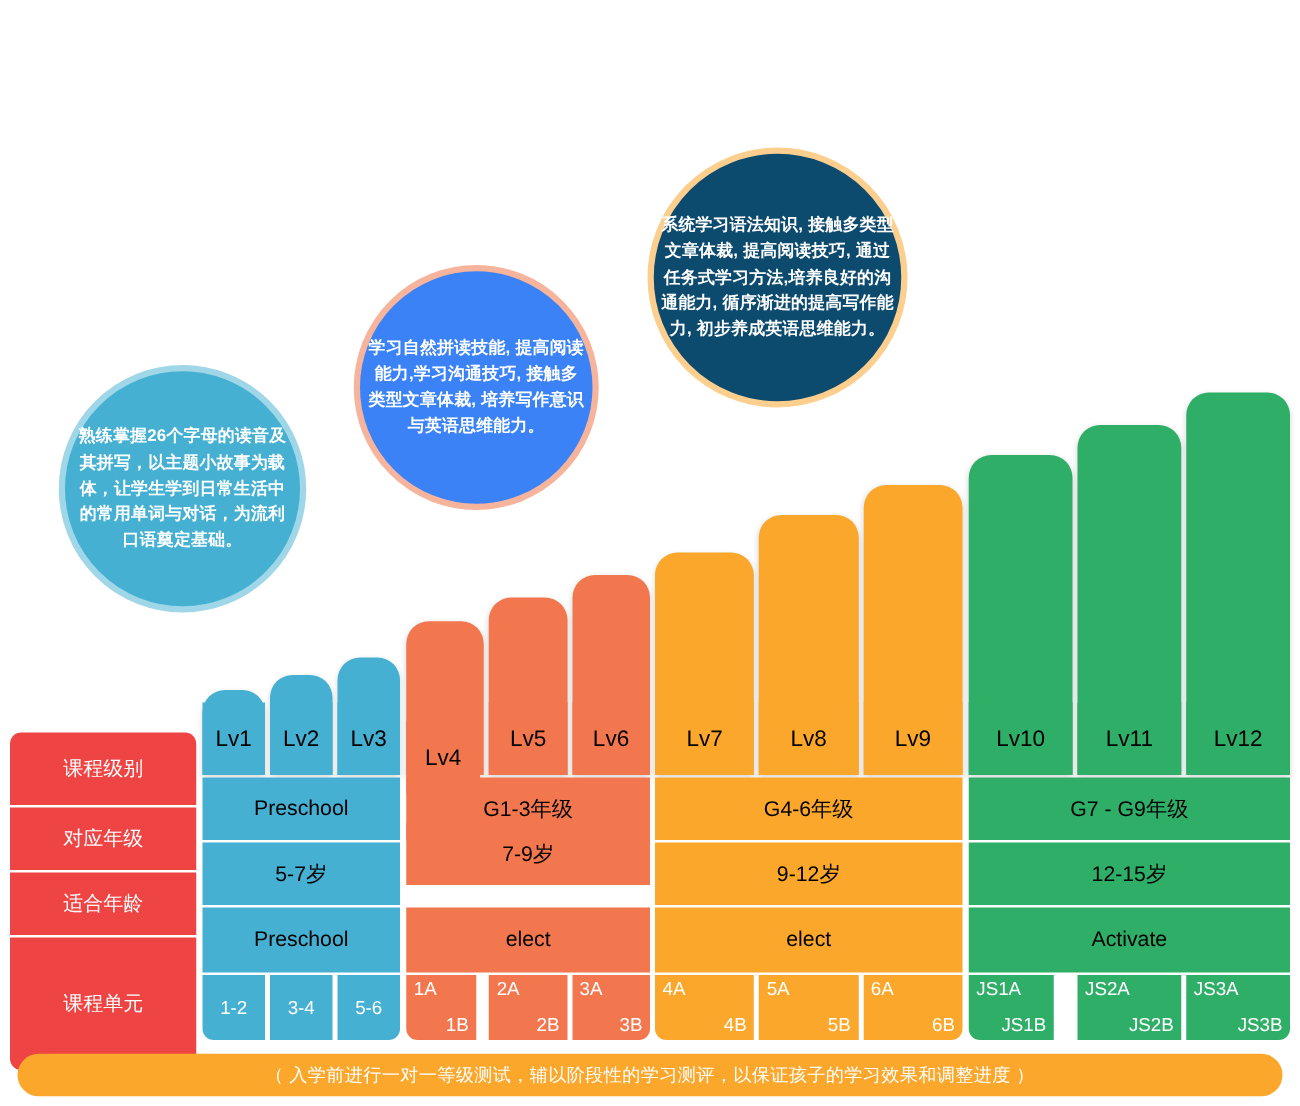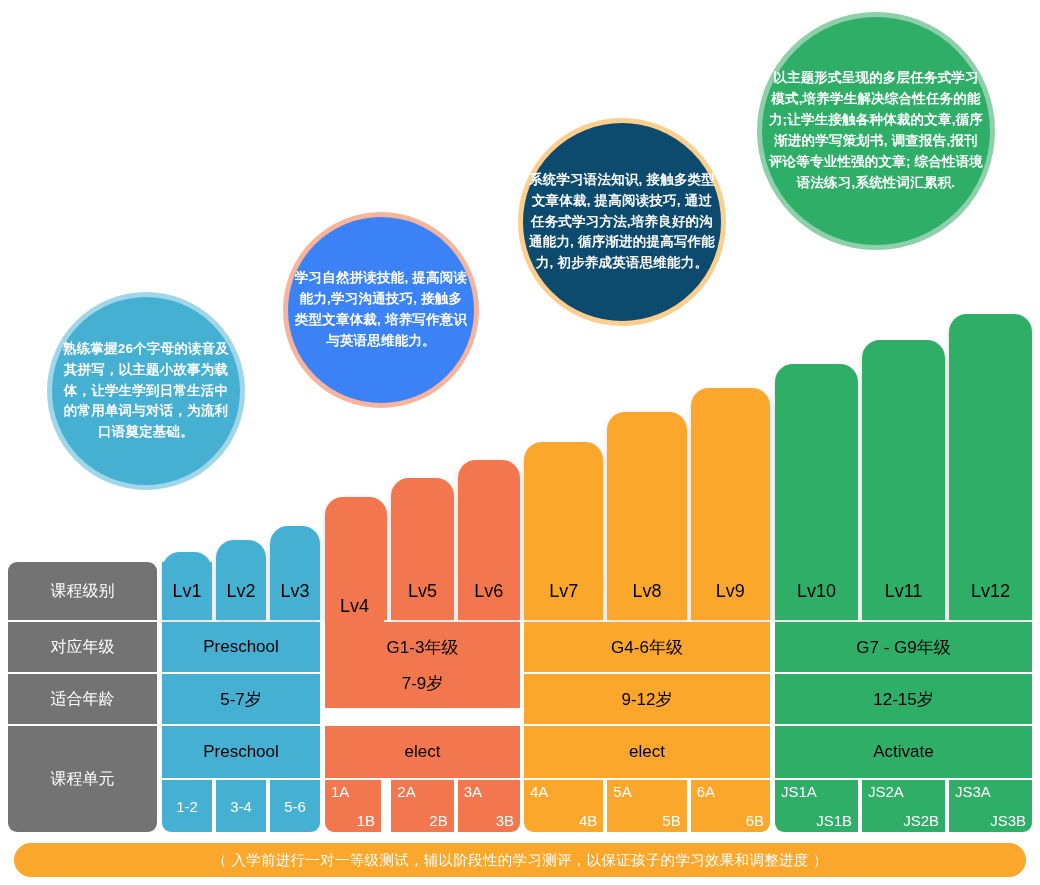--- a/index.html
+++ b/index.html
@@ -25,23 +25,23 @@
   .bub-green{left:757px;top:12px;width:238px;height:238px;
              background:#2fae68;border:5px solid #8ed0a9;font-size:13.5px;}
 
   
   .bar{position:absolute;border-radius:18px 18px 0 0;
        box-shadow:0 2px 5px rgba(0,0,0,.16);}
 
   
   #tbl{position:absolute;left:0;top:558px;width:1040px;height:276px;}
 
-  .gcol{position:absolute;left:8px;width:149px;background:#737373;
+  .gcol{position:absolute;left:8px;width:149px;background:#ef4444;
         color:#ffffff;display:flex;align-items:center;justify-content:center;
-        font-size:16px;box-sizing:border-box;}
+        font-size:16px;box-sizing:border-box;margin-top:24px;}
   .gcol.r1{top:4px;height:58px;border-radius:9px 9px 0 0;}
   .gcol.r2{top:64px;height:50px;}
   .gcol.r3{top:116px;height:50px;}
   .gcol.r4{top:168px;height:106px;border-radius:0 0 9px 9px;}
 
   .cell{position:absolute;box-sizing:border-box;color:#000000;
         display:flex;align-items:center;justify-content:center;}
 
   .lvcell{top:4px;height:58px;font-size:18px;}
   .graderow{top:64px;height:50px;font-size:17px;}
@@ -85,23 +85,20 @@
     </div>
 
   <div class="bubble bub-blue">
     <div class="btxt">熟练掌握26个字母的读音及其拼写，以主题小故事为载体，让学生学到日常生活中的常用单词与对话，为流利口语奠定基础。</div>
   </div>
   <div class="bubble bub-red">
     <div class="btxt">学习自然拼读技能, 提高阅读能力,学习沟通技巧, 接触多类型文章体裁, 培养写作意识与英语思维能力。</div>
   </div>
   <div class="bubble bub-orange">
     <div class="btxt">系统学习语法知识, 接触多类型文章体裁, 提高阅读技巧, 通过任务式学习方法,培养良好的沟通能力, 循序渐进的提高写作能力, 初步养成英语思维能力。</div>
-  </div>
-  <div class="bubble bub-green">
-    <div class="btxt">以主题形式呈现的多层任务式学习模式,培养学生解决综合性任务的能力;让学生接触各种体裁的文章,循序渐进的学写策划书, 调查报告,报刊评论等专业性强的文章; 综合性语境语法练习,系统性词汇累积.</div>
   </div>
 
   <div id="tbl">
     <div class="gcol r1">课程级别</div>
     <div class="gcol r2">对应年级</div>
     <div class="gcol r3">适合年龄</div>
     <div class="gcol r4">课程单元</div>
     <div id="cells">
         <div class="cell c-blue lvcell" style="left: 162px; width: 50px; top: 4px; height: 58px;">Lv1</div>
         <div class="cell c-blue lvcell" style="left: 216px; width: 50px; top: 4px; height: 58px;">Lv2</div>
@@ -147,21 +144,21 @@
           <span class="b">4B</span>
         </div>
         <div class="sub c-orange" style="left: 607.333px; width: 79.3333px;">
           <span class="a">5A</span>
           <span class="b">5B</span>
         </div>
         <div class="sub c-orange" style="left: 690.667px; width: 79.3333px; border-bottom-right-radius: 9px;">
           <span class="a">6A</span>
           <span class="b">6B</span>
         </div>
-        <div class="sub c-green" style="left: 775px; width: 83px; border-bottom-left-radius: 9px;">
+        <div class="sub c-green" style="left: 775px; width: 68px; border-bottom-left-radius: 9px;">
           <span class="a">JS1A</span>
           <span class="b">JS1B</span>
         </div>
         <div class="sub c-green" style="left: 862px; width: 83px;">
           <span class="a">JS2A</span>
           <span class="b">JS2B</span>
         </div>
         <div class="sub c-green" style="left: 949px; width: 83px; border-bottom-right-radius: 9px;">
           <span class="a">JS3A</span>
           <span class="b">JS3B</span>

